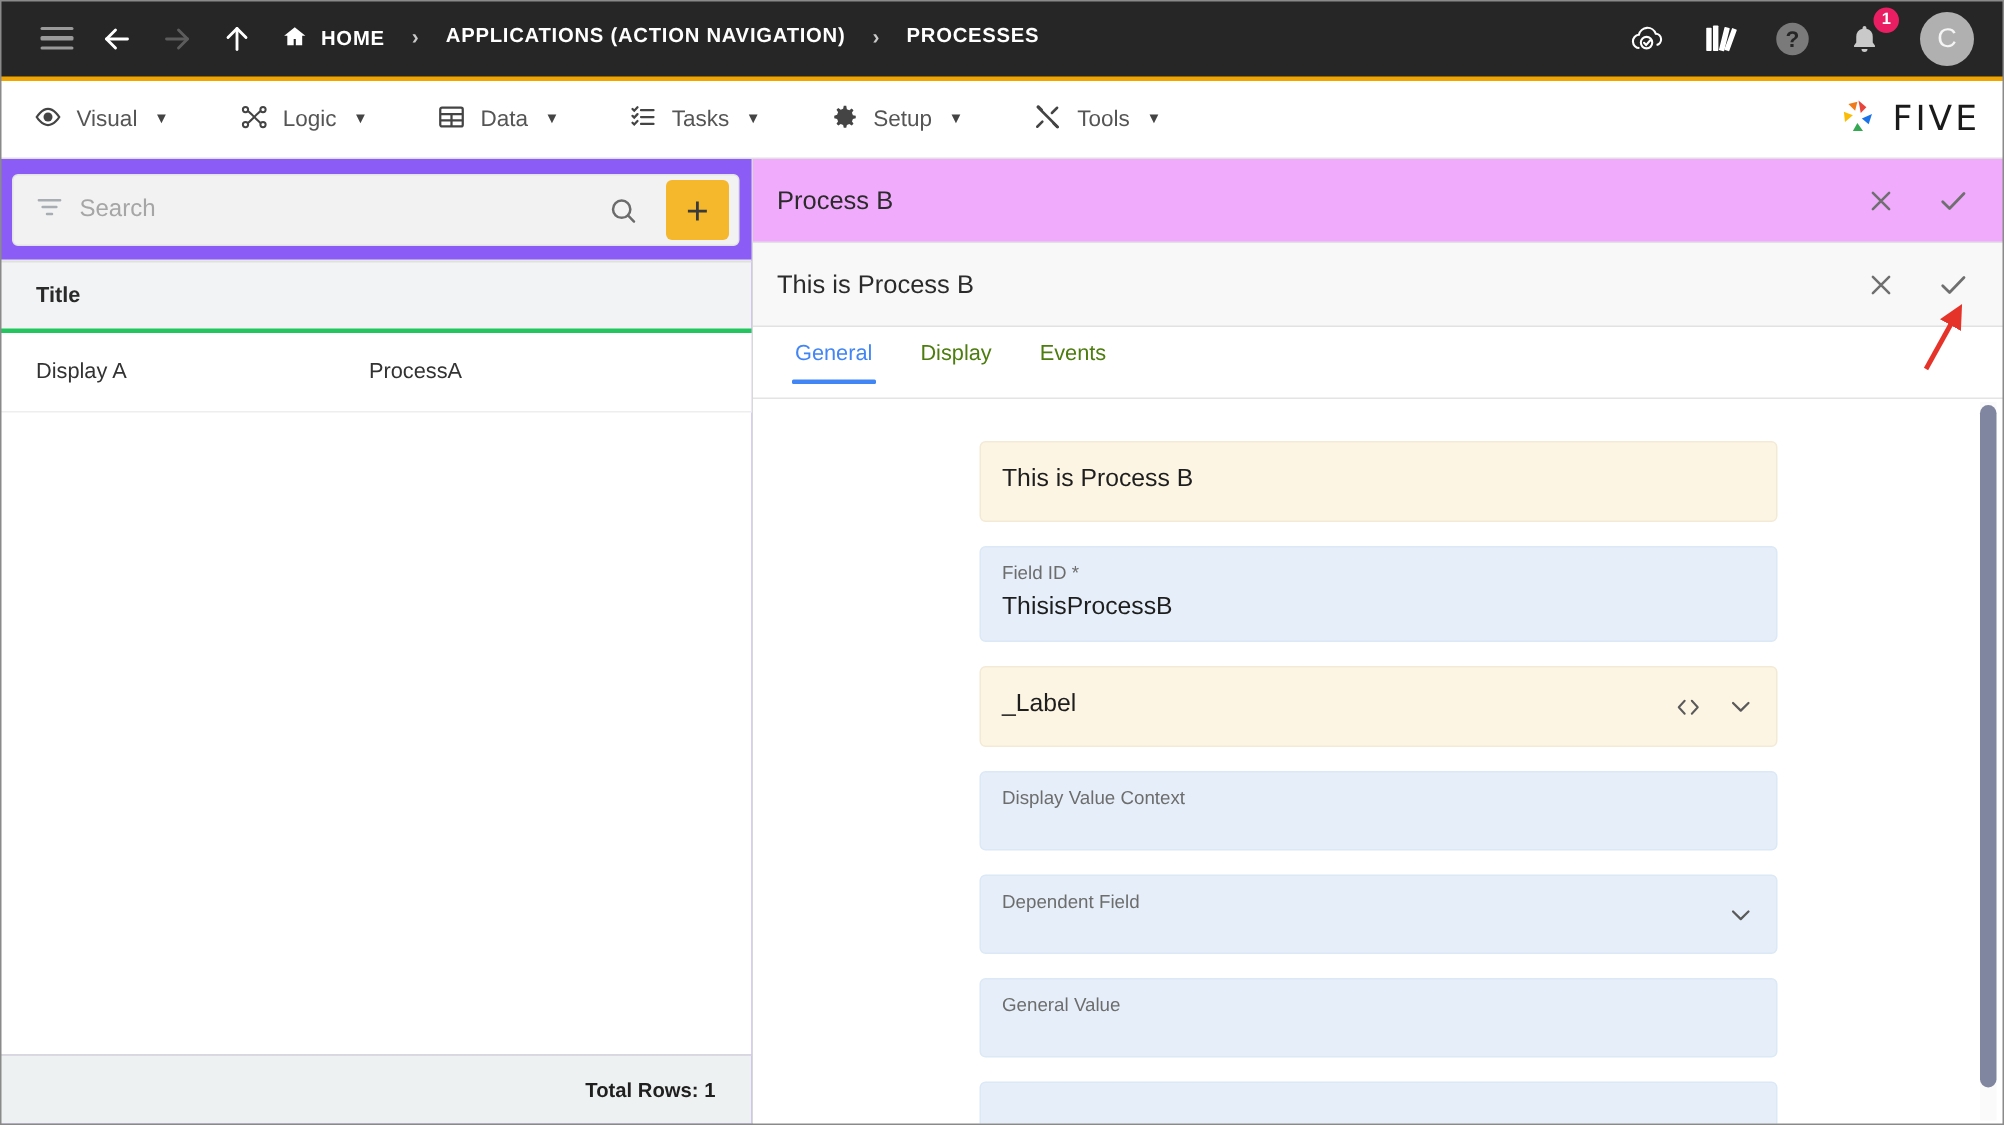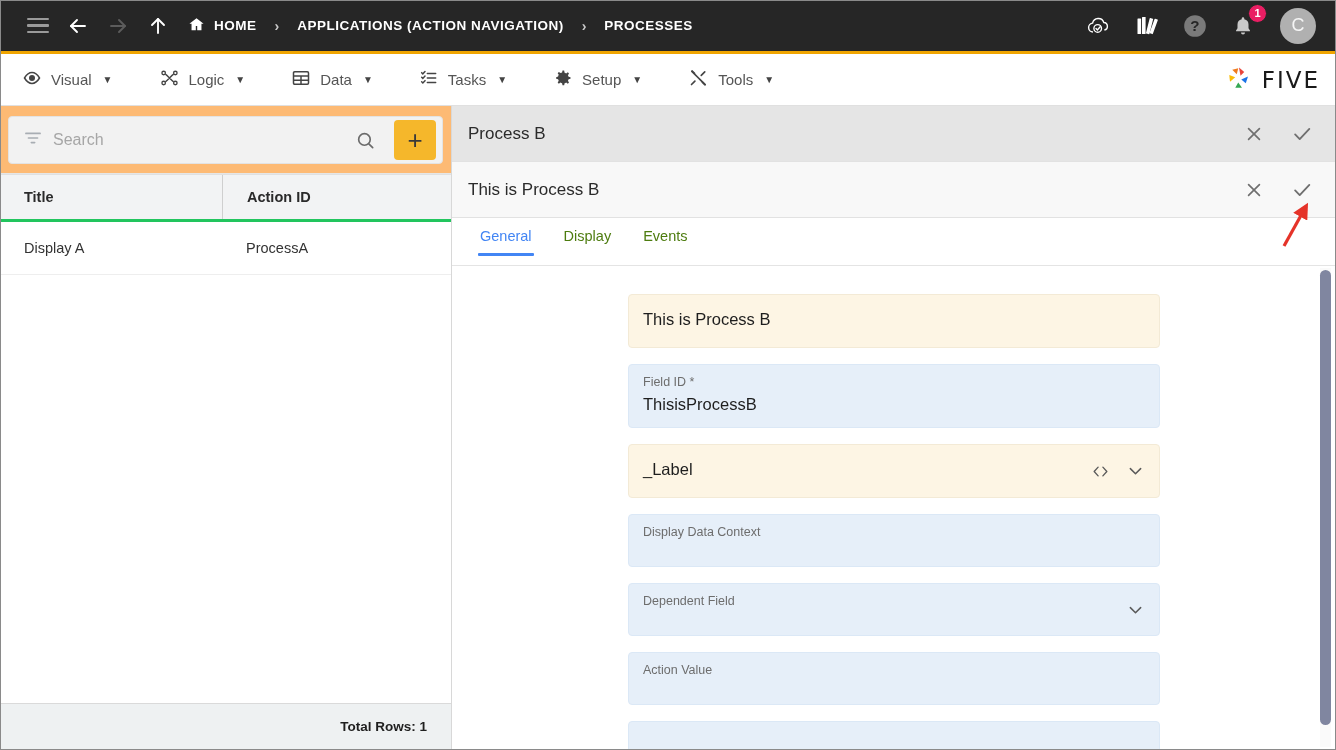--- a/index.html
+++ b/index.html
@@ -20,21 +20,21 @@
     position: relative;
   }
   .topbar-left { display: flex; align-items: center; gap: 0; }
   .tb-icon {
     width: 40px; height: 40px; display: flex; align-items: center;
     justify-content: center; cursor: pointer;
   }
   .tb-icon svg { display:block; }
   .hamburger { display:flex; flex-direction:column; gap:4px; }
   .hamburger span { display:block; width:22px; height:2.4px; background:#9a9a9a; border-radius:1px;}
-  .crumbs { display: flex; align-items: center; margin-left: 10px; }
+  .crumbs { display: flex; margin-left: 10px; }
   .crumb {
     color: #ffffff; font-size: 13.5px; font-weight: bold;
     letter-spacing: .5px; cursor: pointer; white-space: nowrap;
   }
   .crumb.home { display: flex; align-items: center; gap: 9px; }
   .sep { color: #c9c9c9; font-size: 14px; margin: 0 18px; font-weight:bold; }
   .topbar-right {
     margin-left: auto; display: flex; align-items: center; gap: 18px;
     padding-right: 6px;
   }
@@ -72,22 +72,22 @@
   .five-text {
     font-size: 23px; letter-spacing: 2px; color: #1a1a1a;
     font-family: "DejaVu Sans", sans-serif; font-weight: 400;
   }
 
   
   .workspace { display: flex; height: 643px; background: #fff; }
 
   
   .left-panel {
-    width: 452px; border-right: 1px solid #d8d8d8;
-    display: flex; flex-direction: column; background: #fdba74;
+    width: 502px; border-right: 1px solid #d8d8d8;
+    display: flex; flex-direction: column; background: #8b5cf6;
     position: relative;
   }
   .search-wrap { padding: 10px 8px 9px 8px; }
   .search-box {
     height: 48px; background: #f2f2f2; border: 1px solid #e3e3e3;
     border-radius: 4px; display: flex; align-items: center;
     padding: 0 4px 0 14px; gap: 10px;
   }
   .search-input {
     flex: 1; border: none; background: transparent; outline: none;
@@ -124,21 +124,21 @@
   .grid-footer {
     height: 46px; background: #eef1f2; border-top: 1px solid #dadada;
     display: flex; align-items: center; justify-content: flex-end;
     padding-right: 24px;
   }
   .total-rows { font-size: 13.5px; font-weight: bold; color: #1f1f1f; }
 
   
   .right-panel { flex: 1; display: flex; flex-direction: column; background:#fff; position:relative; }
   .panel-header {
-    height: 56px; background: #e5e5e5; display: flex; align-items: center;
+    height: 56px; background: #f0abfc; display: flex; align-items: center;
     padding: 0 22px 0 16px; border-bottom: 1px solid #e2e2e2;
   }
   .panel-header.inner { background:#f8f8f8; border-bottom: 1px solid #e2e2e2; }
   .ph-title { font-size: 17px; color: #2b2b2b; }
   .ph-actions { margin-left: auto; display: flex; align-items: center; gap: 24px; }
   .ph-btn { cursor: pointer; display:flex; align-items:center; justify-content:center; width:24px; height:24px;}
 
   .tabs {
     height: 48px; display: flex; align-items: center;
     border-bottom: 1px solid #e4e4e4; padding-left: 12px; background:#fff;
@@ -373,21 +373,20 @@
           </span>
           <button class="add-btn">
             <span class="plus">+</span>
           </button>
         </div>
       </div>
 
       <div class="grid-wrap">
         <div class="grid-head">
           <div class="gh-cell c1">Title</div>
-          <div class="gh-cell c2">Action ID</div>
         </div>
         <div class="grid-body">
           <div class="grid-row">
             <div class="gr-cell c1">Display A</div>
             <div class="gr-cell c2">ProcessA</div>
           </div>
         </div>
         <div class="grid-footer">
           <span class="total-rows">Total Rows: 1</span>
         </div>
@@ -456,38 +455,38 @@
               </span>
               <span class="f-ico">
                 <svg width="19" height="19" viewBox="0 0 24 24" fill="none" stroke="#5a5a5a" stroke-width="1.9" stroke-linecap="round" stroke-linejoin="round">
                     <path d="M5.5 9l6.5 6.5L18.5 9"></path>
                   </svg>
               </span>
             </div>
           </div>
 
           <div class="field blue tall">
-            <div class="f-label">Display Data Context</div>
+            <div class="f-label">Display Value Context</div>
             <div class="f-value"></div>
           </div>
 
           <div class="field blue tall">
             <div class="f-label">Dependent Field</div>
             <div class="f-value"></div>
             <div class="f-icons">
               <span class="f-ico">
                 <svg width="19" height="19" viewBox="0 0 24 24" fill="none" stroke="#5a5a5a" stroke-width="1.9" stroke-linecap="round" stroke-linejoin="round">
                     <path d="M5.5 9l6.5 6.5L18.5 9"></path>
                   </svg>
               </span>
             </div>
           </div>
 
           <div class="field blue tall">
-            <div class="f-label">Action Value</div>
+            <div class="f-label">General Value</div>
             <div class="f-value"></div>
           </div>
 
           <div class="field blue">
             
             
           </div>
 
         </div>
 

